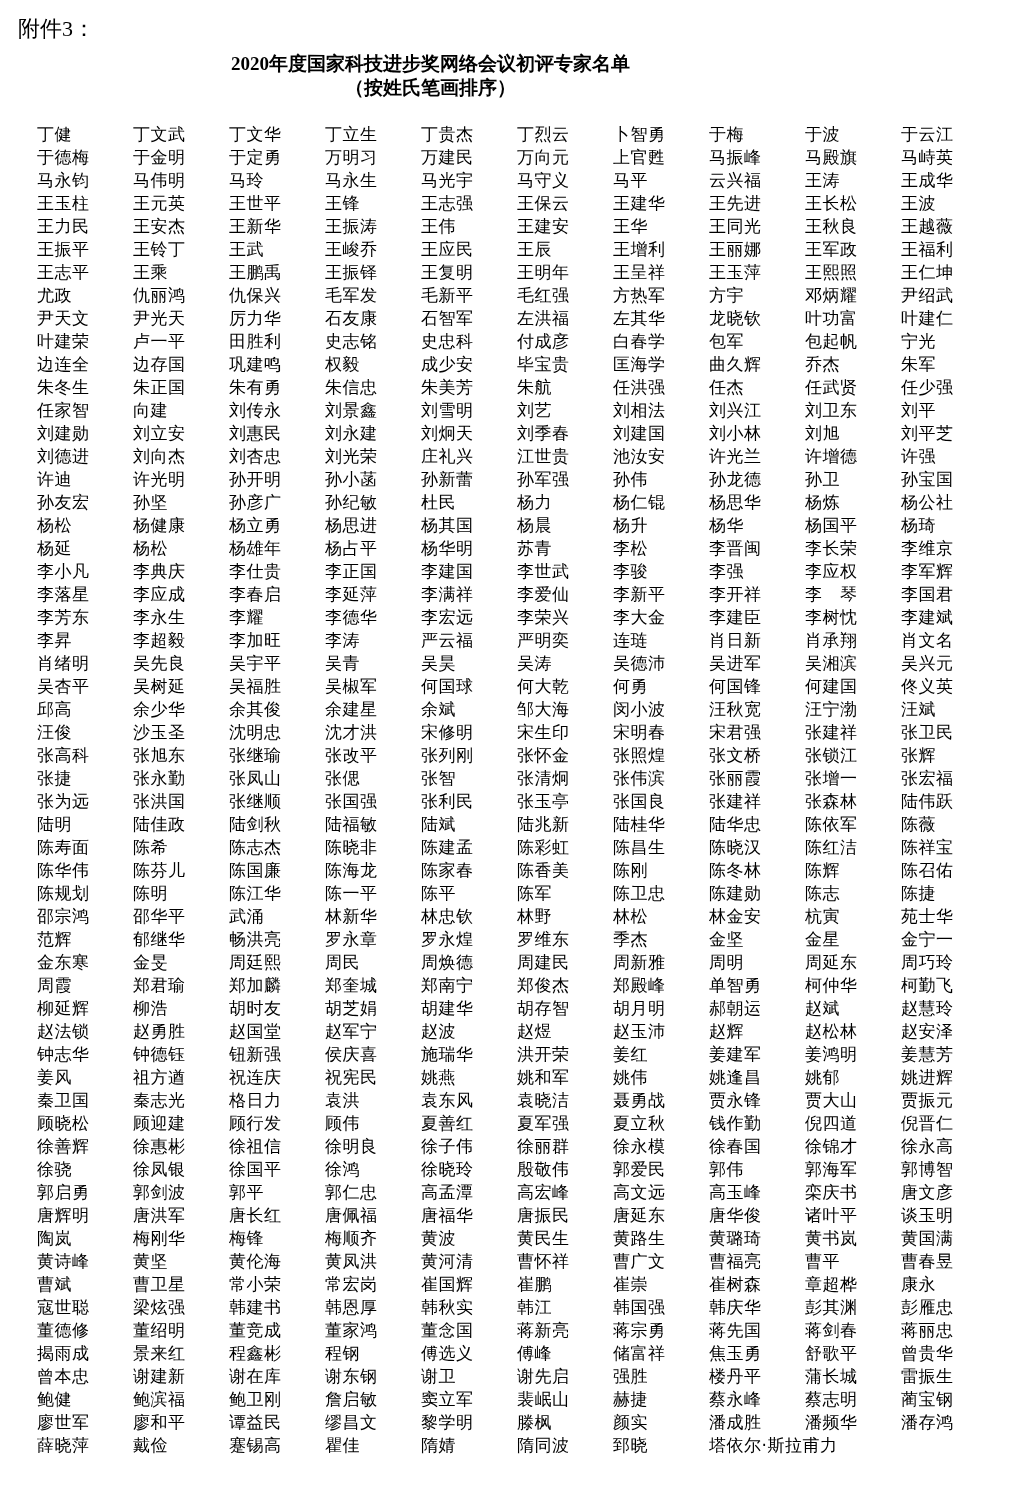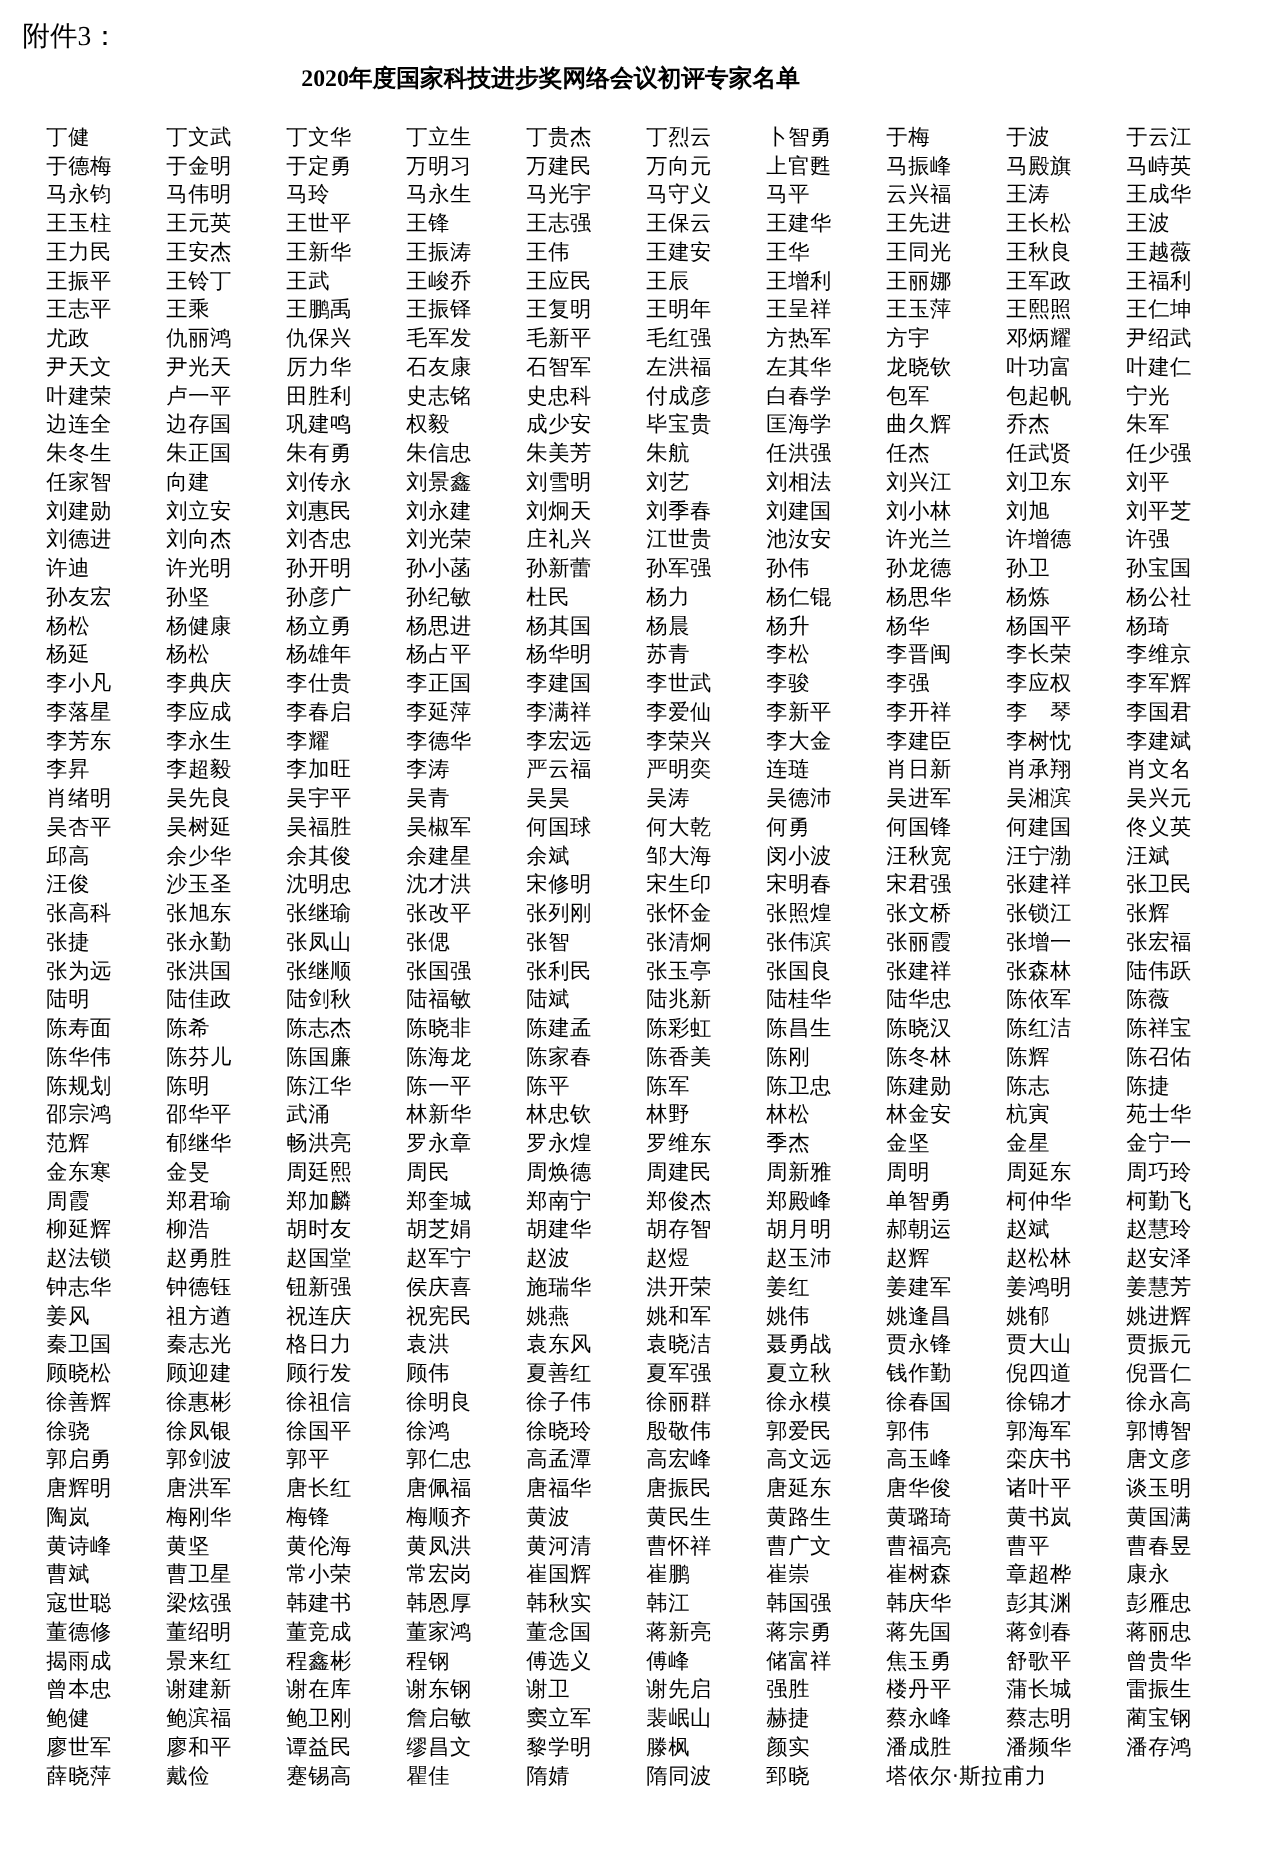--- a/index.html
+++ b/index.html
@@ -7,44 +7,45 @@
     width: 1011px; height: 1485px; position: relative; overflow: hidden;
     font-family: "DejaVu Sans", "Liberation Sans", sans-serif;
     color: #000000;
   }
   .attachment {
     position: absolute; left: 18px; top: 18px;
     font-family: "Liberation Serif", "DejaVu Serif", serif;
     font-size: 22px; line-height: 22px;
   }
   .title-block {
-    position: absolute; left: 16px; top: 52px; width: 809px; text-align: center;
+    position: absolute; left: 6px; top: 52px; width: 809px; text-align: center;
     font-family: "Liberation Serif", "DejaVu Serif", serif;
     font-weight: bold; font-size: 19px; line-height: 24px;
   }
   .title-block div { margin-left: 40px; }
   .name-grid {
-    position: absolute; left: 37px; top: 99px;
+    position: absolute; left: 37px; top: 123px;
     display: grid;
     grid-template-columns: repeat(10, 96px);
     grid-auto-rows: 23px;
   }
   .name-cell {
     font-size: 17px; line-height: 23px; white-space: nowrap;
     letter-spacing: 0.5px;
   }
   .name-cell.wide { grid-column: span 3; }
 </style>
 </head>
 <body>
 
 <div class="attachment">附件3：</div>
 
 <div class="title-block">
   <div>2020年度国家科技进步奖网络会议初评专家名单</div>
+  <div>（按姓氏笔画排序）</div>
 </div>
 
 <div class="name-grid" id="name-grid">
     <div class="name-cell">丁健</div>
     <div class="name-cell">丁文武</div>
     <div class="name-cell">丁文华</div>
     <div class="name-cell">丁立生</div>
     <div class="name-cell">丁贵杰</div>
     <div class="name-cell">丁烈云</div>
     <div class="name-cell">卜智勇</div>

